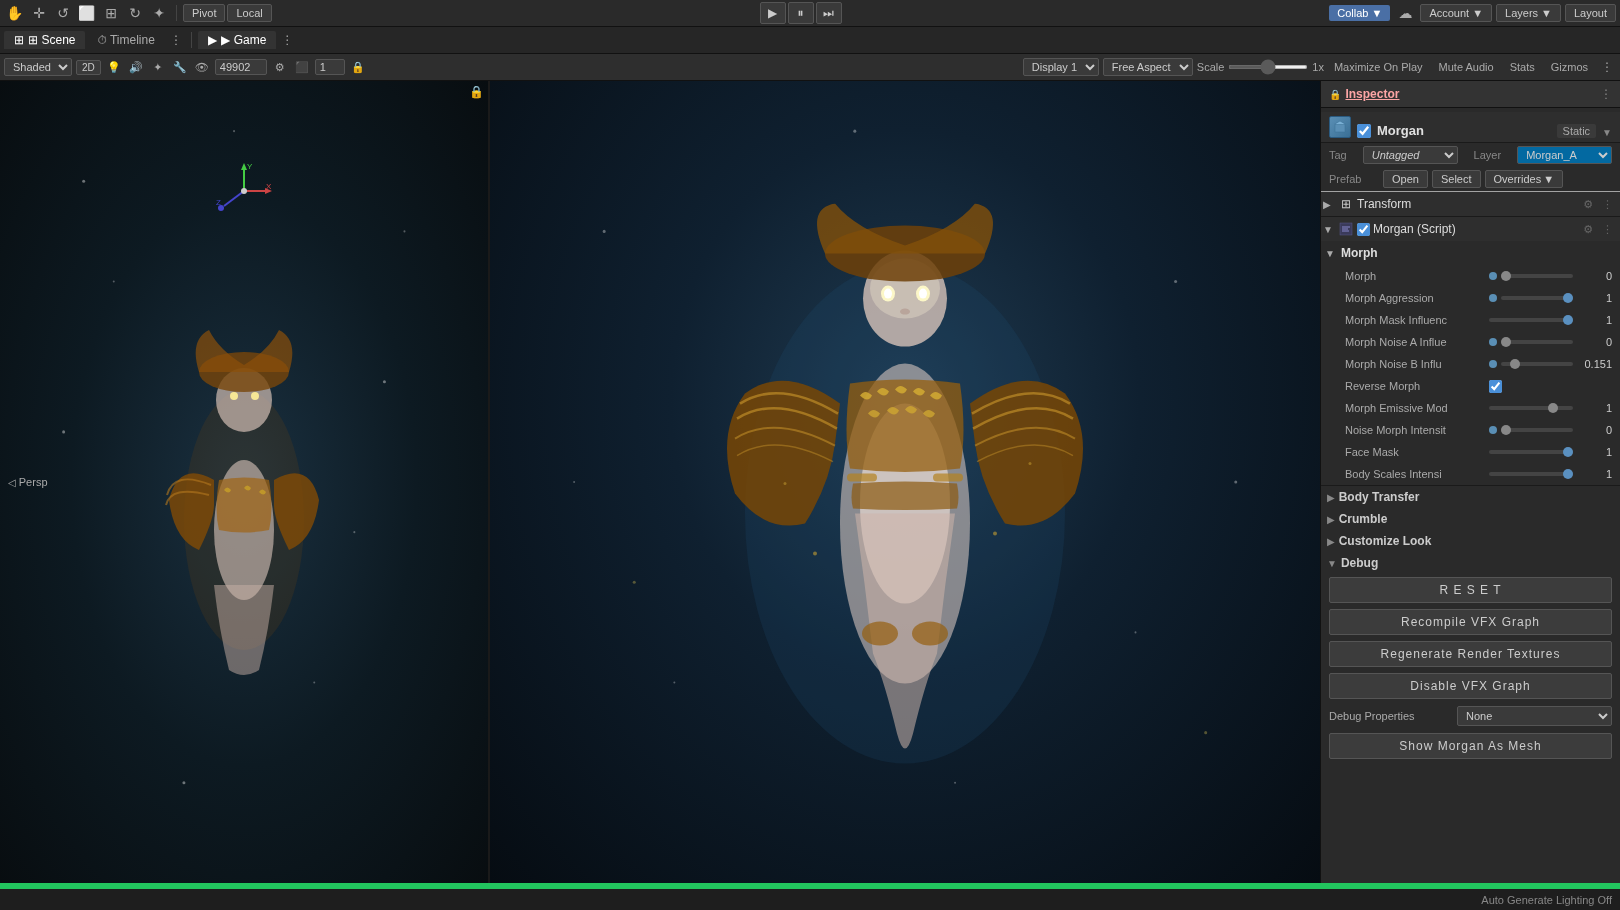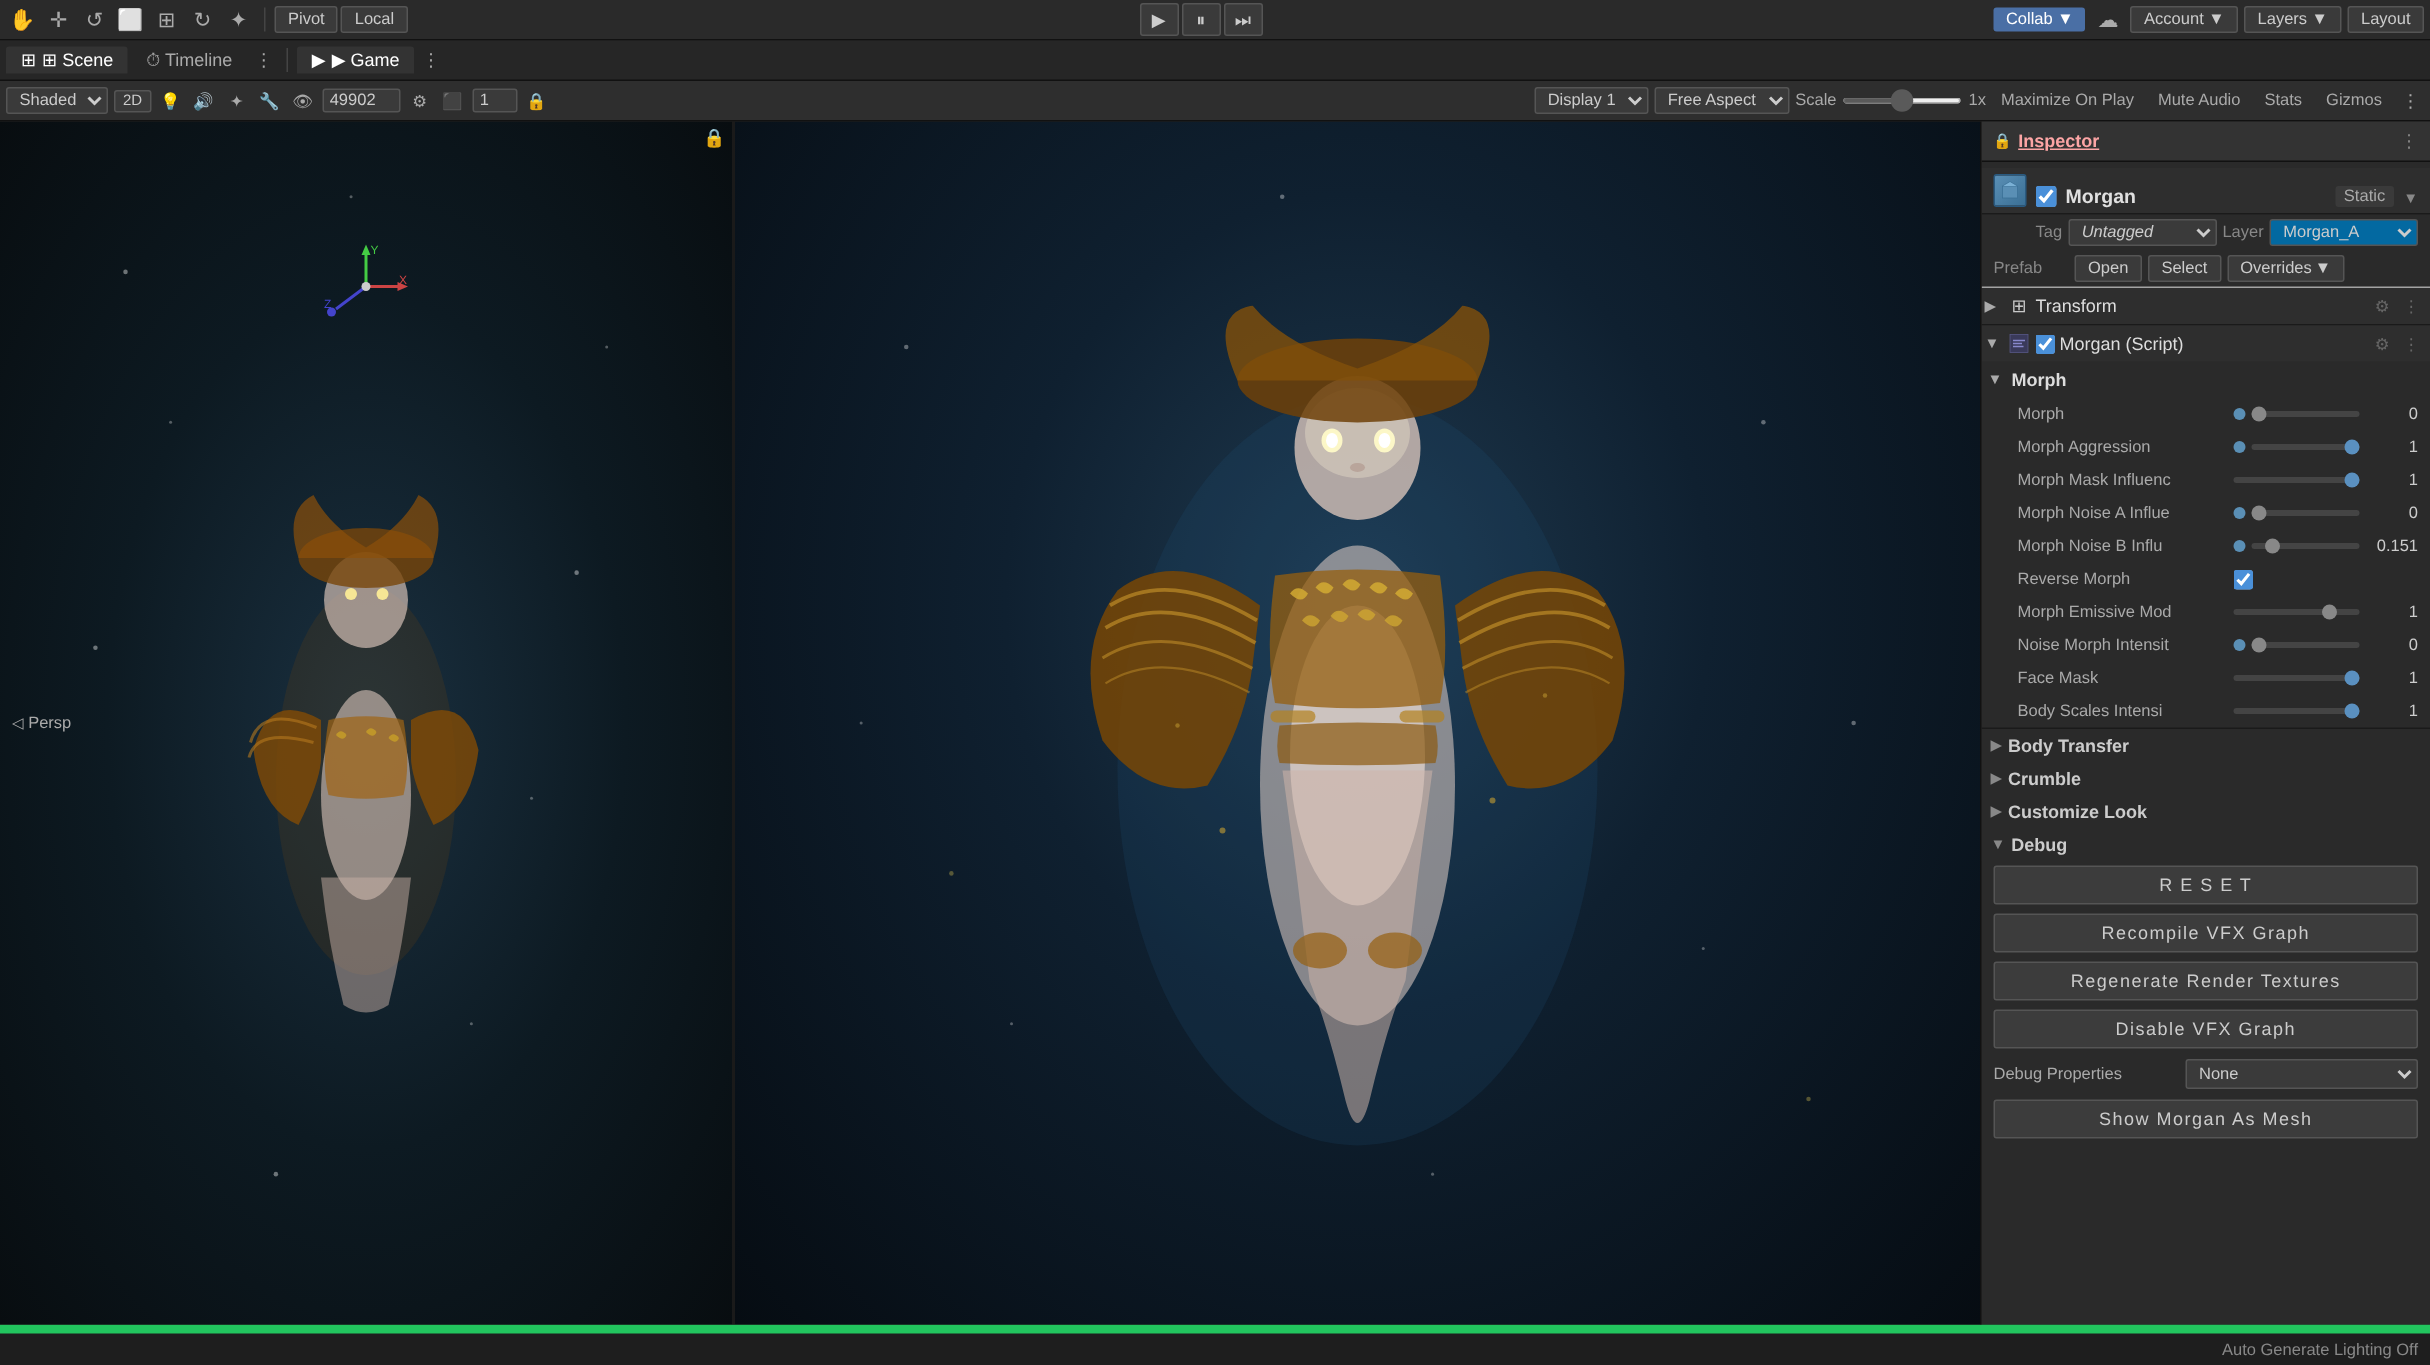--- a/index.html
+++ b/index.html
@@ -93,21 +93,21 @@
     .inspector-body::-webkit-scrollbar-thumb { background: #555; border-radius: 3px; }
 
     
     .obj-header { display: flex; align-items: flex-end; padding: 4px 8px; gap: 6px; background: #2e2e2e; border-bottom: 1px solid #1a1a1a; }
     .obj-cube { width: 22px; height: 22px; background: linear-gradient(135deg, #5a8fb5, #3a6f95); border: 1px solid #2a5a80; border-radius: 2px; display: flex; align-items: center; justify-content: center; color: #fff; font-size: 9px; }
     .obj-checkbox { width: 14px; height: 14px; accent-color: #4a90d9; }
     .obj-name { color: #e0e0e0; font-size: 13px; font-weight: bold; flex: 1; }
     .obj-static { color: #aaa; font-size: 11px; background: #3a3a3a; padding: 1px 6px; border-radius: 2px; }
 
     
-    .tag-layer-row { display: flex; align-items: center; padding: 3px 8px; gap: 4px; font-size: 11px; color: #aaa; margin-left: 28px; }
+    .tag-layer-row { display: flex; align-items: center; padding: 3px 8px; gap: 16px; font-size: 11px; color: #aaa; }
     .tag-label { color: #888; }
     .tag-select { padding: 1px 4px; background: #3a3a3a; border: 1px solid #555; color: #ccc; font-size: 11px; border-radius: 2px; flex: 1; font-style: italic; }
     .layer-label { color: #888; }
     .layer-select { padding: 1px 4px; background: #0369a1; border: 1px solid #555; color: #ccc; font-size: 11px; border-radius: 2px; flex: 1; }
 
     
     .prefab-row { display: flex; align-items: center; padding: 3px 8px; gap: 4px; border-bottom: 1px solid #a3a3a3; }
     .prefab-btn { padding: 2px 8px; background: #3a3a3a; border: 1px solid #555; color: #ccc; font-size: 11px; border-radius: 2px; cursor: pointer; }
     .overrides-btn { padding: 2px 8px; background: #3a3a3a; border: 1px solid #555; color: #ccc; font-size: 11px; border-radius: 2px; cursor: pointer; display: flex; align-items: center; gap: 2px; }
 

